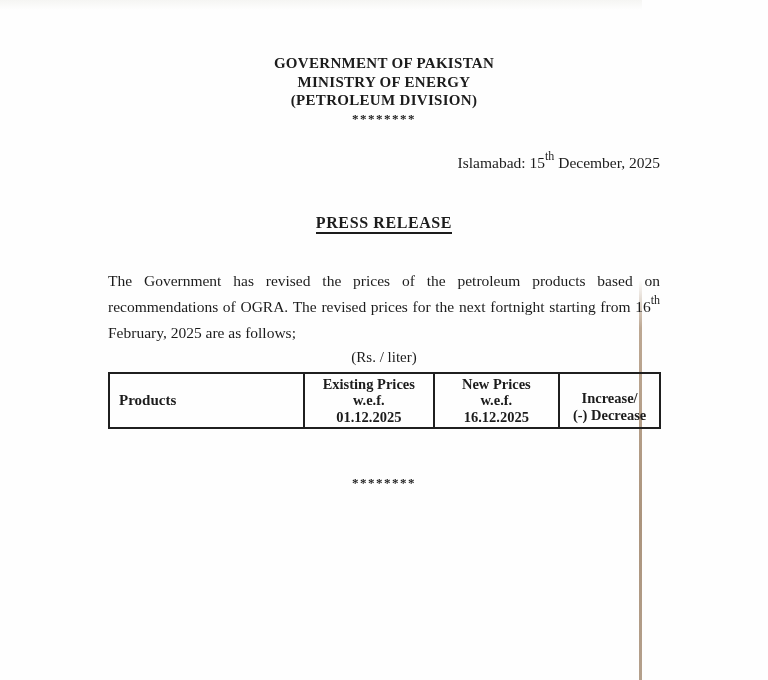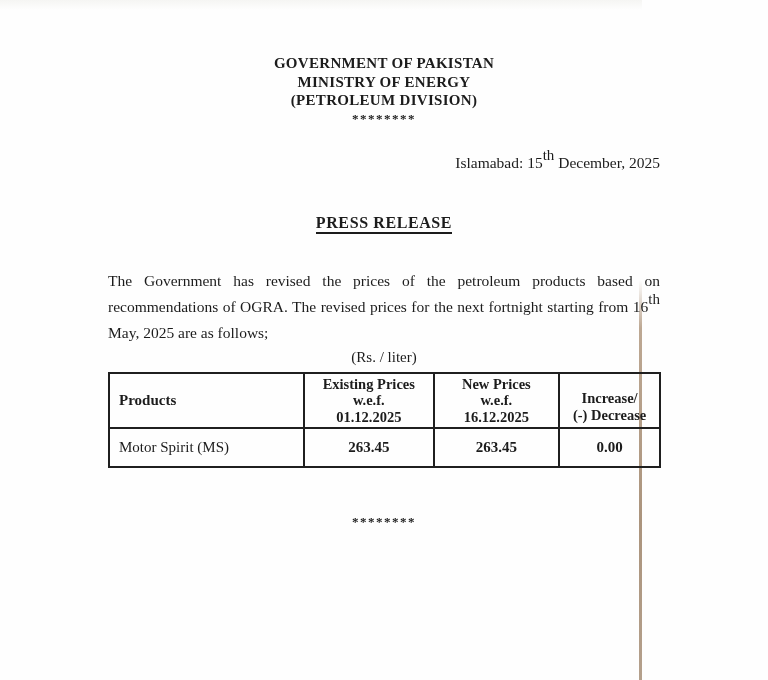--- a/index.html
+++ b/index.html
@@ -50,21 +50,21 @@
     letter-spacing: 1.5px;
     line-height: 14px;
     margin-top: 2px;
   }
   .dateline {
     margin-top: 28px;
     text-align: right;
     font-size: 15.5px;
   }
   sup.sup-th {
-    font-size: 15px;
+    font-size: 12px;
     position: relative;
     top: -1px;
     line-height: 0;
   }
   .press-title {
     margin-top: 42px;
     text-align: center;
   }
   .press-title span {
     font-weight: bold;
@@ -151,21 +151,21 @@
       <div>(PETROLEUM DIVISION)</div>
     </div>
     <div class="letterhead-stars">********</div>
 
     <div class="dateline"><span>Islamabad: 15</span><sup class="sup-th">th</sup><span> December, 2025</span></div>
 
     <div class="press-title">
       <span>PRESS RELEASE</span>
     </div>
 
-    <p class="body-par"><span>The Government has revised the prices of the petroleum products based on recommendations of OGRA. The revised prices for the next fortnight starting from 16</span><sup class="sup-th">th</sup><span> May, 2025 are as follows;</span></p>
+    <p class="body-par"><span>The Government has revised the prices of the petroleum products based on recommendations of OGRA. The revised prices for the next fortnight starting from 16</span><sup class="sup-th">th</sup><span> February, 2025 are as follows;</span></p>
 
     <div class="unit-note">(Rs. / liter)</div>
 
     <table class="price-table">
       <colgroup>
         <col class="c-products">
         <col class="c-existing">
         <col class="c-new">
         <col class="c-change">
       </colgroup>
@@ -182,25 +182,19 @@
             <div>w.e.f.</div>
             <div>16.12.2025</div>
           </th>
           <th class="col-change">
             <div>Increase/</div>
             <div>(-) Decrease</div>
           </th>
         </tr>
       </thead>
       <tbody>
-        <tr>
-          <td class="cell-product">Motor Spirit (MS)</td>
-          <td class="cell-num">263.45</td>
-          <td class="cell-num">263.45</td>
-          <td class="cell-num">0.00</td>
-        </tr>
       </tbody>
     </table>
 
     <div class="footer-stars">********</div>
 
   </div>
 </div>
 
 </body></html>

